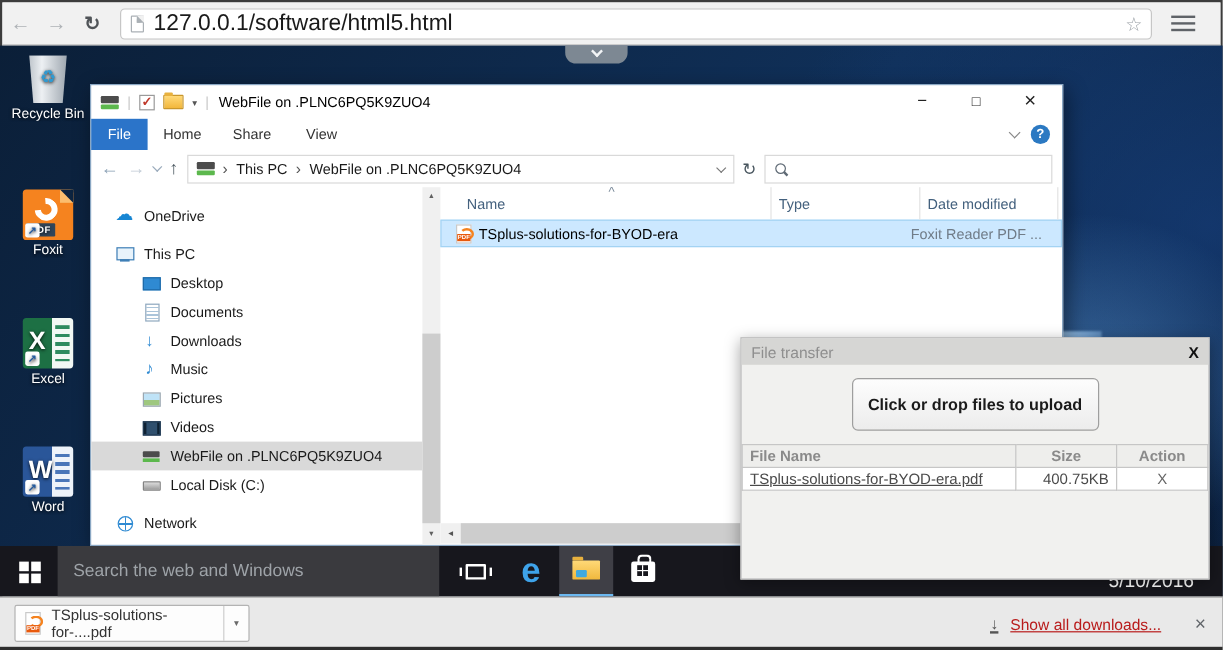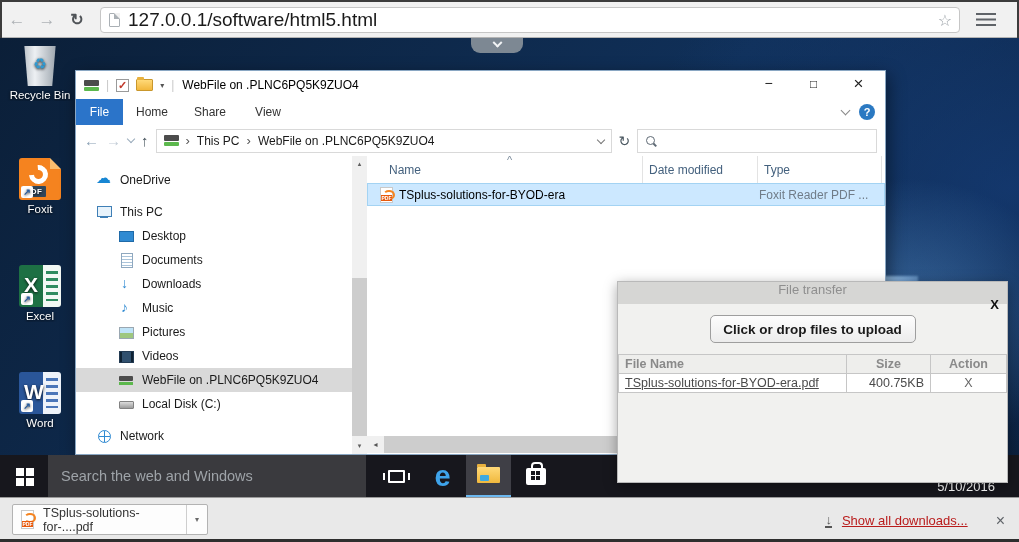--- a/index.html
+++ b/index.html
@@ -156,24 +156,24 @@
                   font-weight:bold; text-align:center; line-height:6px; }
   .pdfpage::before { content:""; position:absolute; left:2px; top:2px; width:8px; height:6px; border:2px solid #f5831f;
                      border-radius:50%; border-left-color:transparent; }
   .hscroll { position:absolute; left:291px; right:1px; bottom:1px; height:17px; background:#f0f0f0; }
   .harrow { position:absolute; left:0; top:0; width:17px; height:17px; color:#555; font-size:8px; text-align:center; line-height:17px; }
   .hthumb { position:absolute; left:17px; top:0; width:360px; height:17px; background:#cdcdcd; }
 
   
   .dialog { position:absolute; left:617px; top:243px; width:391px; height:202px; background:#f1f1ef;
             border:1px solid #b9b9b9; box-shadow:0 3px 12px rgba(0,0,0,.35); z-index:30; }
-  .dtitle { height:22px; background:#d6d6d4; display:flex; align-items:center; padding:0 8px;flex-direction:column; }
+  .dtitle { height:22px; background:#d6d6d4; display:flex; align-items:center; padding:0 8px; }
   .dtitle .t { color:#8f8f8f; font-size:13px; }
   .dtitle .x { margin-left:auto; color:#111; font-weight:bold; font-size:13px; }
-  .upbtn { display:block; margin:11px auto 0; width:206px; height:28px; border:1px solid #9e9e9e; border-radius:5px;
+  .upbtn { display:block; margin:11px auto 0; width:206px; height:44px; border:1px solid #9e9e9e; border-radius:5px;
            background:linear-gradient(#fdfdfd,#ececec); font-size:13.5px; font-weight:bold; color:#1a1a1a;
            font-family:"Liberation Sans",sans-serif; }
   .dtable { width:100%; border-collapse:collapse; margin-top:11px; font-size:12.5px; }
   .dtable th, .dtable td { border:1px solid #c6c6c6; height:19px; padding:0 6px; }
   .dtable th { color:#8a8a8a; background:#eeeeec; font-weight:bold; text-align:left; }
   .dtable th.sz, .dtable th.ac { text-align:center; }
   .dtable td { background:#fff; color:#4a4a4a; }
   .dtable .szc { text-align:right; width:84px; }
   .dtable .acc { text-align:center; width:76px; color:#666; }
   .flink { text-decoration:underline; }
@@ -195,21 +195,21 @@
   .tb-explorer { background:#3f3f46; border-bottom:2px solid #6cb8f0; }
   .tfolder { position:relative; width:23px; height:16px; background:linear-gradient(#ffd978,#f0b83d); border-radius:1px; }
   .tfolder::before { content:""; position:absolute; top:-3px; left:0; width:9px; height:3px; background:#e8b13e; border-radius:1px 1px 0 0; }
   .tfolder::after { content:""; position:absolute; left:3px; bottom:2px; width:9px; height:6px; background:#3fa9e0; border-radius:1px; }
   .store { position:relative; width:20px; height:17px; background:#fff; border-radius:2px; }
   .store::before { content:""; position:absolute; left:5px; top:-6px; width:8px; height:6px; border:2px solid #fff;
                    border-bottom:none; border-radius:4px 4px 0 0; }
   .store::after { content:""; position:absolute; left:5px; top:3px; width:9px; height:9px; background:
       linear-gradient(#fff,#fff) 4px 0/1px 9px no-repeat,
       linear-gradient(#fff,#fff) 0 4px/9px 1px no-repeat, #17171d; }
-  .tdate { position:absolute; right:24px; bottom:3px; color:#fff; font-size:13px; }
+  .tdate { position:absolute; right:24px; bottom:3px; color:#fff; font-size:16px; }
 
   
   .dlbar { position:absolute; left:0; top:497px; width:1019px; height:45px; background:#e9e9e9;
            border-top:1px solid #9a9a9a; border-bottom:3px solid #2e2e2e; }
   .chip { position:absolute; left:12px; top:6px; height:31px; width:196px; background:#fdfdfd; border:1px solid #b3b3b3;
           border-radius:2px; display:flex; align-items:center; }
   .chip .body { display:flex; align-items:center; gap:9px; padding:0 8px; flex:1; font-size:12.5px; color:#333; }
   .chip .dd { border-left:1px solid #cecece; width:21px; height:100%; display:flex; align-items:center; justify-content:center;
               color:#6a6a6a; font-size:8px; }
   .chip .pdfpage { width:15px; height:19px; }
@@ -388,22 +388,22 @@
 
         <div class="vscroll">
           <div class="varrow">▴</div>
           <div class="vthumb"></div>
           <div class="varrow dn">▾</div>
         </div>
 
         <div class="listpane">
           <div class="lheader">
             <div class="hc c-name">Name</div>
+            <div class="hc c-type">Type</div>
             <div class="hc c-date">Date modified</div>
-            <div class="hc c-type">Type</div>
             <span class="sortcaret">^</span>
           </div>
           <div class="frow">
             <div class="fc c-name">
               <span class="pdfpage">
                 <span class="tag">PDF</span>
                 </span>
               <span>TSplus-solutions-for-BYOD-era</span>
             </div>
             <div class="fc c-date"></div>

